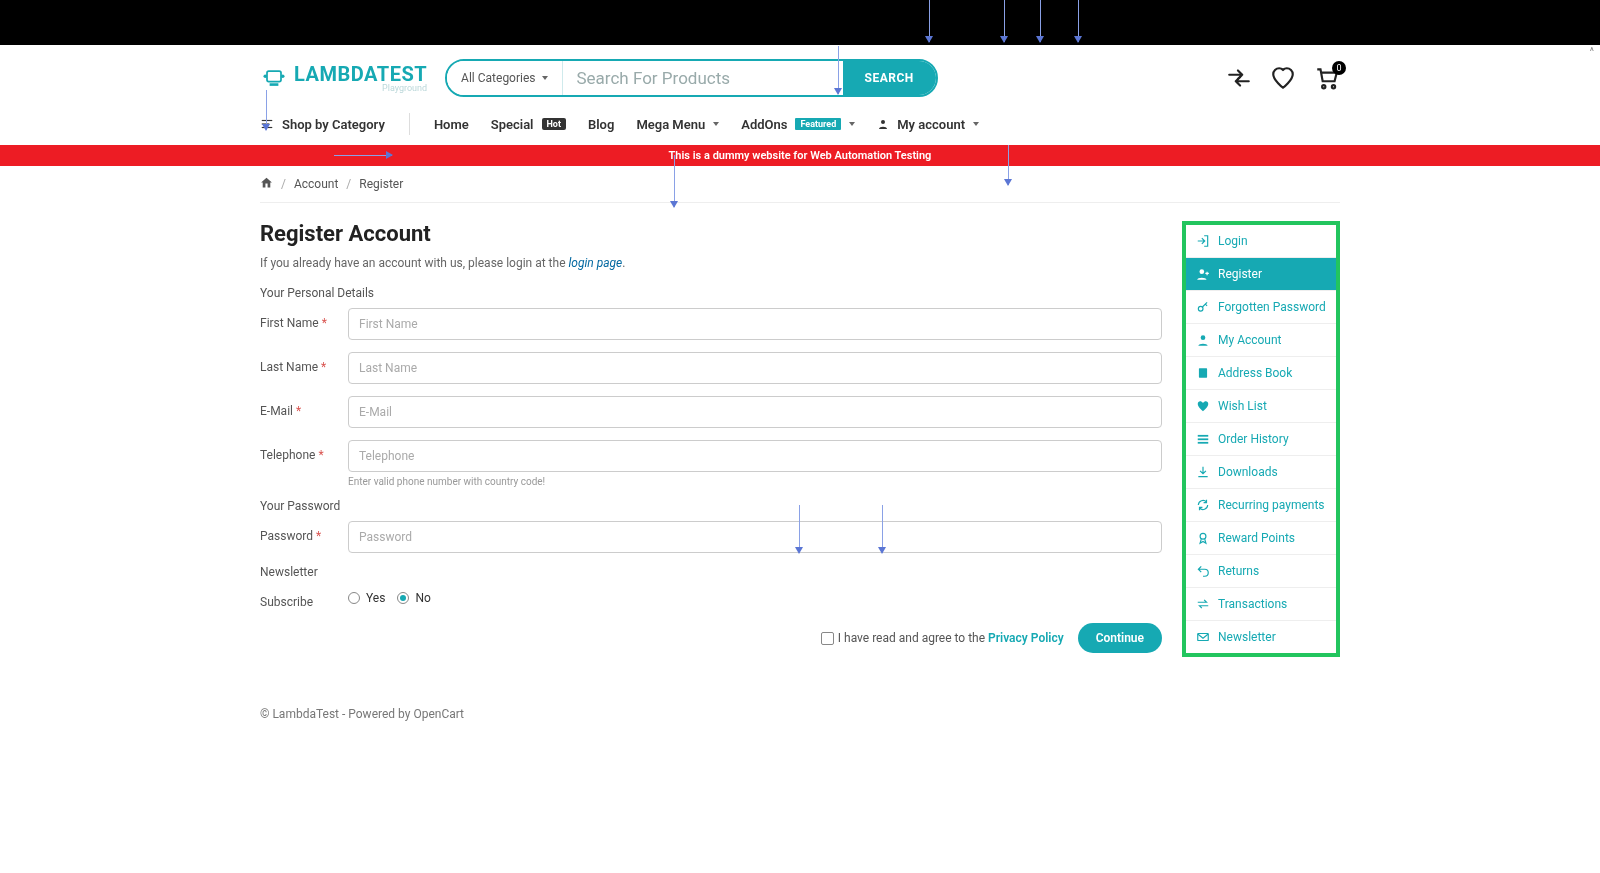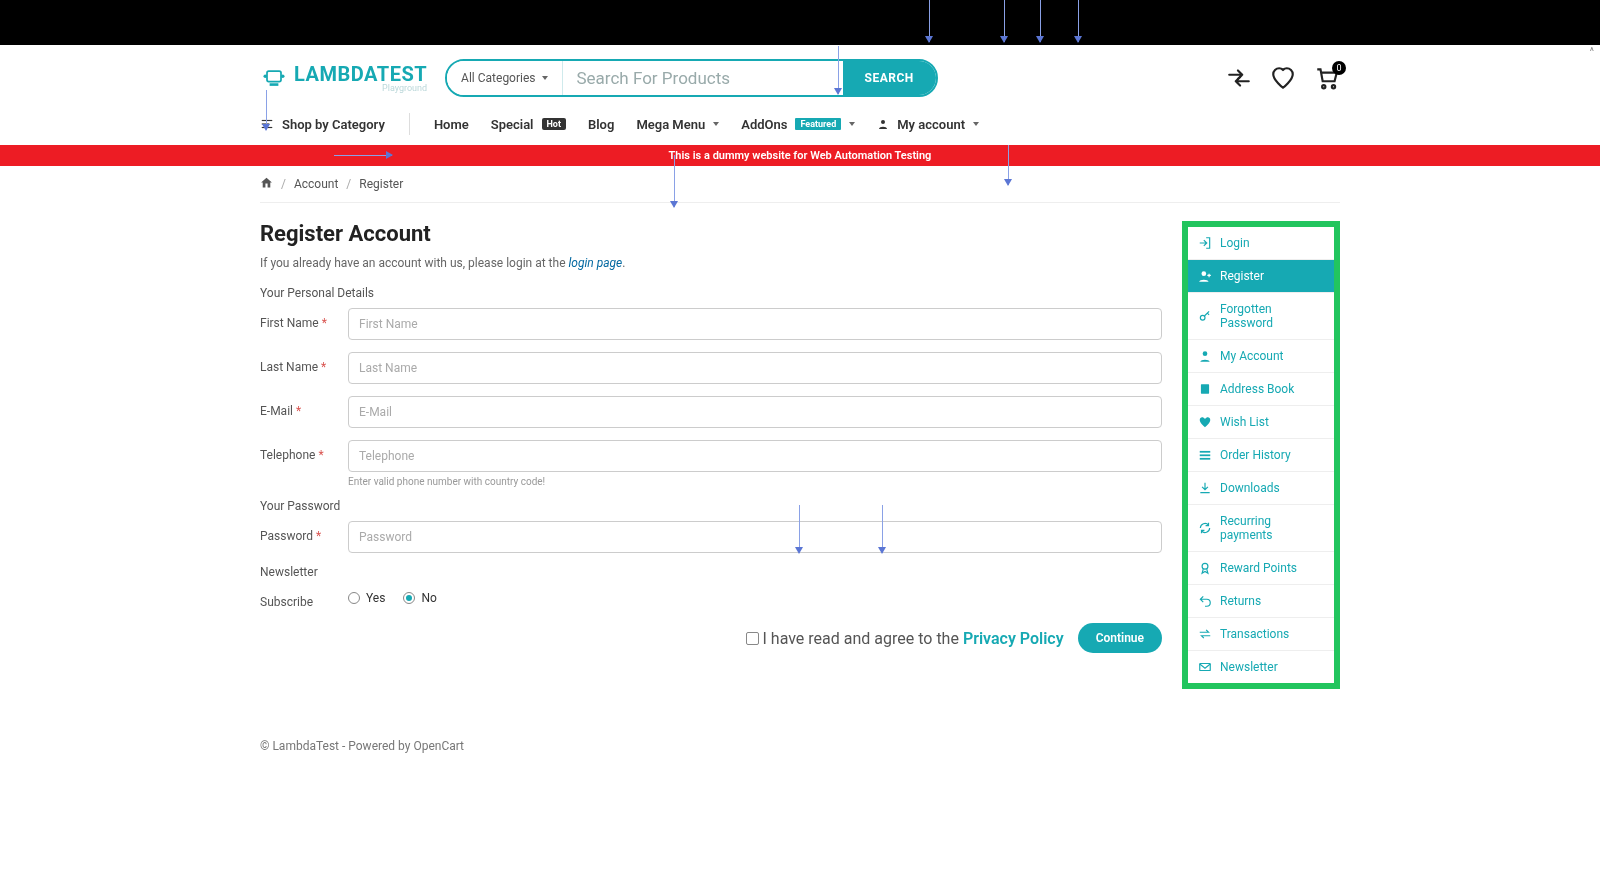--- a/index.html
+++ b/index.html
@@ -53,33 +53,33 @@
 
 .legend { font-size:12px; font-weight:400; color:#555; margin:6px 0 8px; }
 .form-row { display:flex; align-items:flex-start; margin-bottom:12px; }
 .form-label { width:88px; font-size:12px; color:#555; padding-top:8px; }
 .req { color:#d9534f; }
 .form-field { flex:1; }
 .tinput { width:100%; border:1px solid #ccc; border-radius:4px; padding:8px 10px; font-size:12px; color:#555; }
 .tinput::placeholder{color:#aaa;}
 .help { font-size:10px; color:#999; margin-top:4px; }
 
-.radio-wrap { display:flex; align-items:center; gap:18px; padding-top:4px; }
+.radio-wrap { display:flex; align-items:center; gap:12px; padding-top:4px; }
 .radio-item { display:flex; align-items:center; gap:6px; font-size:12px; color:#333; cursor:pointer; }
 .rdot { width:12px; height:12px; border:1px solid #888; border-radius:50%; display:flex; align-items:center; justify-content:center; }
 .rdot.checked::after { content:""; width:6px; height:6px; background:#16a9b3; border-radius:50%; }
 
 .agree-row { display:flex; align-items:center; justify-content:flex-end; gap:14px; margin-top:14px; }
-.agree-text { font-size:16px; color:#555; display:flex; align-items:center; gap:4px; }
+.agree-text { font-size:12px; color:#555; display:flex; align-items:center; gap:4px; }
 .agree-text a { color:#16a9b3; font-weight:600; text-decoration:none; }
 .chk { width:13px; height:13px; border:1px solid #888; border-radius:2px; cursor:pointer; }
 .continue-btn { background:#16a9b3; color:#fff; border:none; border-radius:18px; padding:8px 18px; font-size:12px; font-weight:600; cursor:pointer; }
 
 
-.side-list { border:6px solid #22c55e; }
+.side-list { border:4px solid #22c55e; }
 .side-item { display:flex; align-items:center; gap:8px; padding:9px 10px; font-size:12px; color:#16a9b3; border-bottom:1px solid #eee; cursor:pointer; }
 .side-item:last-child { border-bottom:none; }
 .side-item.active { background:#16a9b3; color:#fff; }
 .side-icon { width:14px; height:14px; flex:0 0 14px; }
 
 
 .footer { max-width:1080px; margin:40px auto 0; font-size:12px; color:#777; padding:10px 0; }
 
 
 .arrow-v { position:absolute; width:1px; background:#8aa1e6; }

